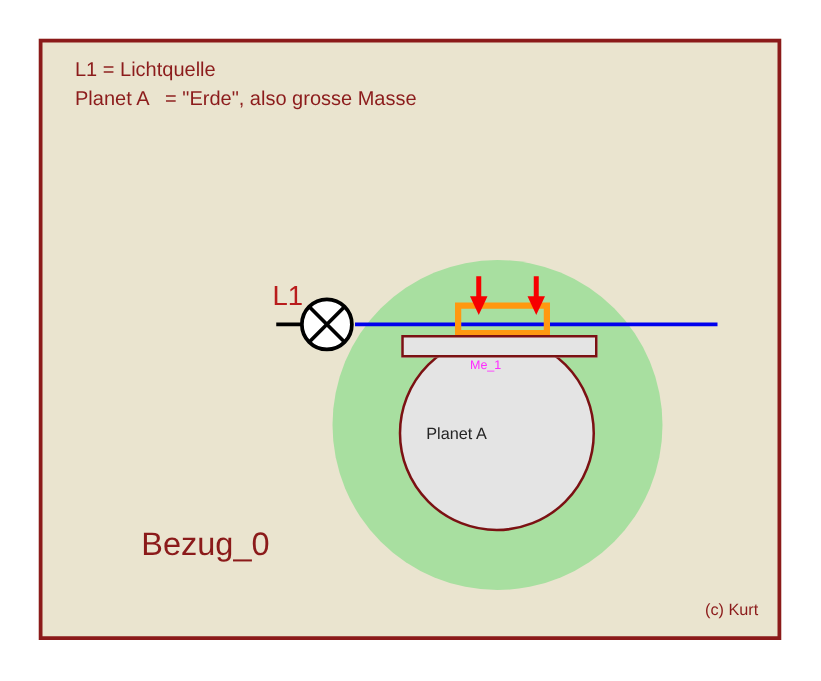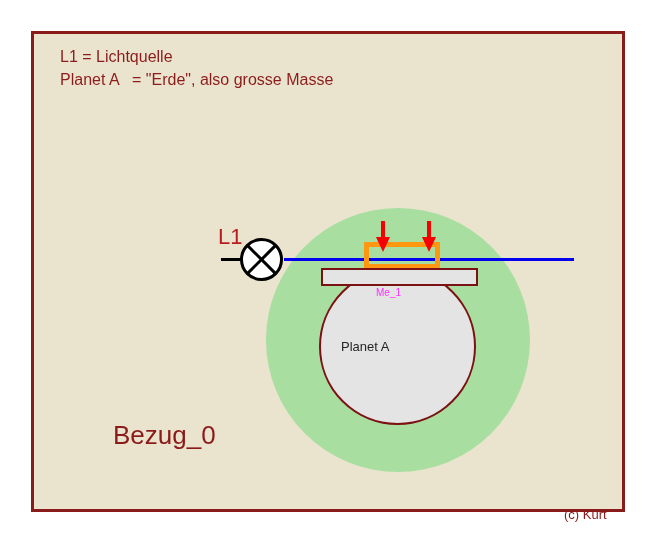--- a/index.html
+++ b/index.html
@@ -193,21 +193,21 @@
     top: 386px;
     color: #8B1A1A;
     font-size: 26px;
     white-space: nowrap;
   }
 
   
   #copyright {
     position: absolute;
     left: 530px;
-    top: 473px;
+    top: 446px;
     color: #8B1A1A;
     font-size: 13px;
     white-space: nowrap;
   }
 </style>
 </head>
 <body>
 
 <div id="stage">
 

